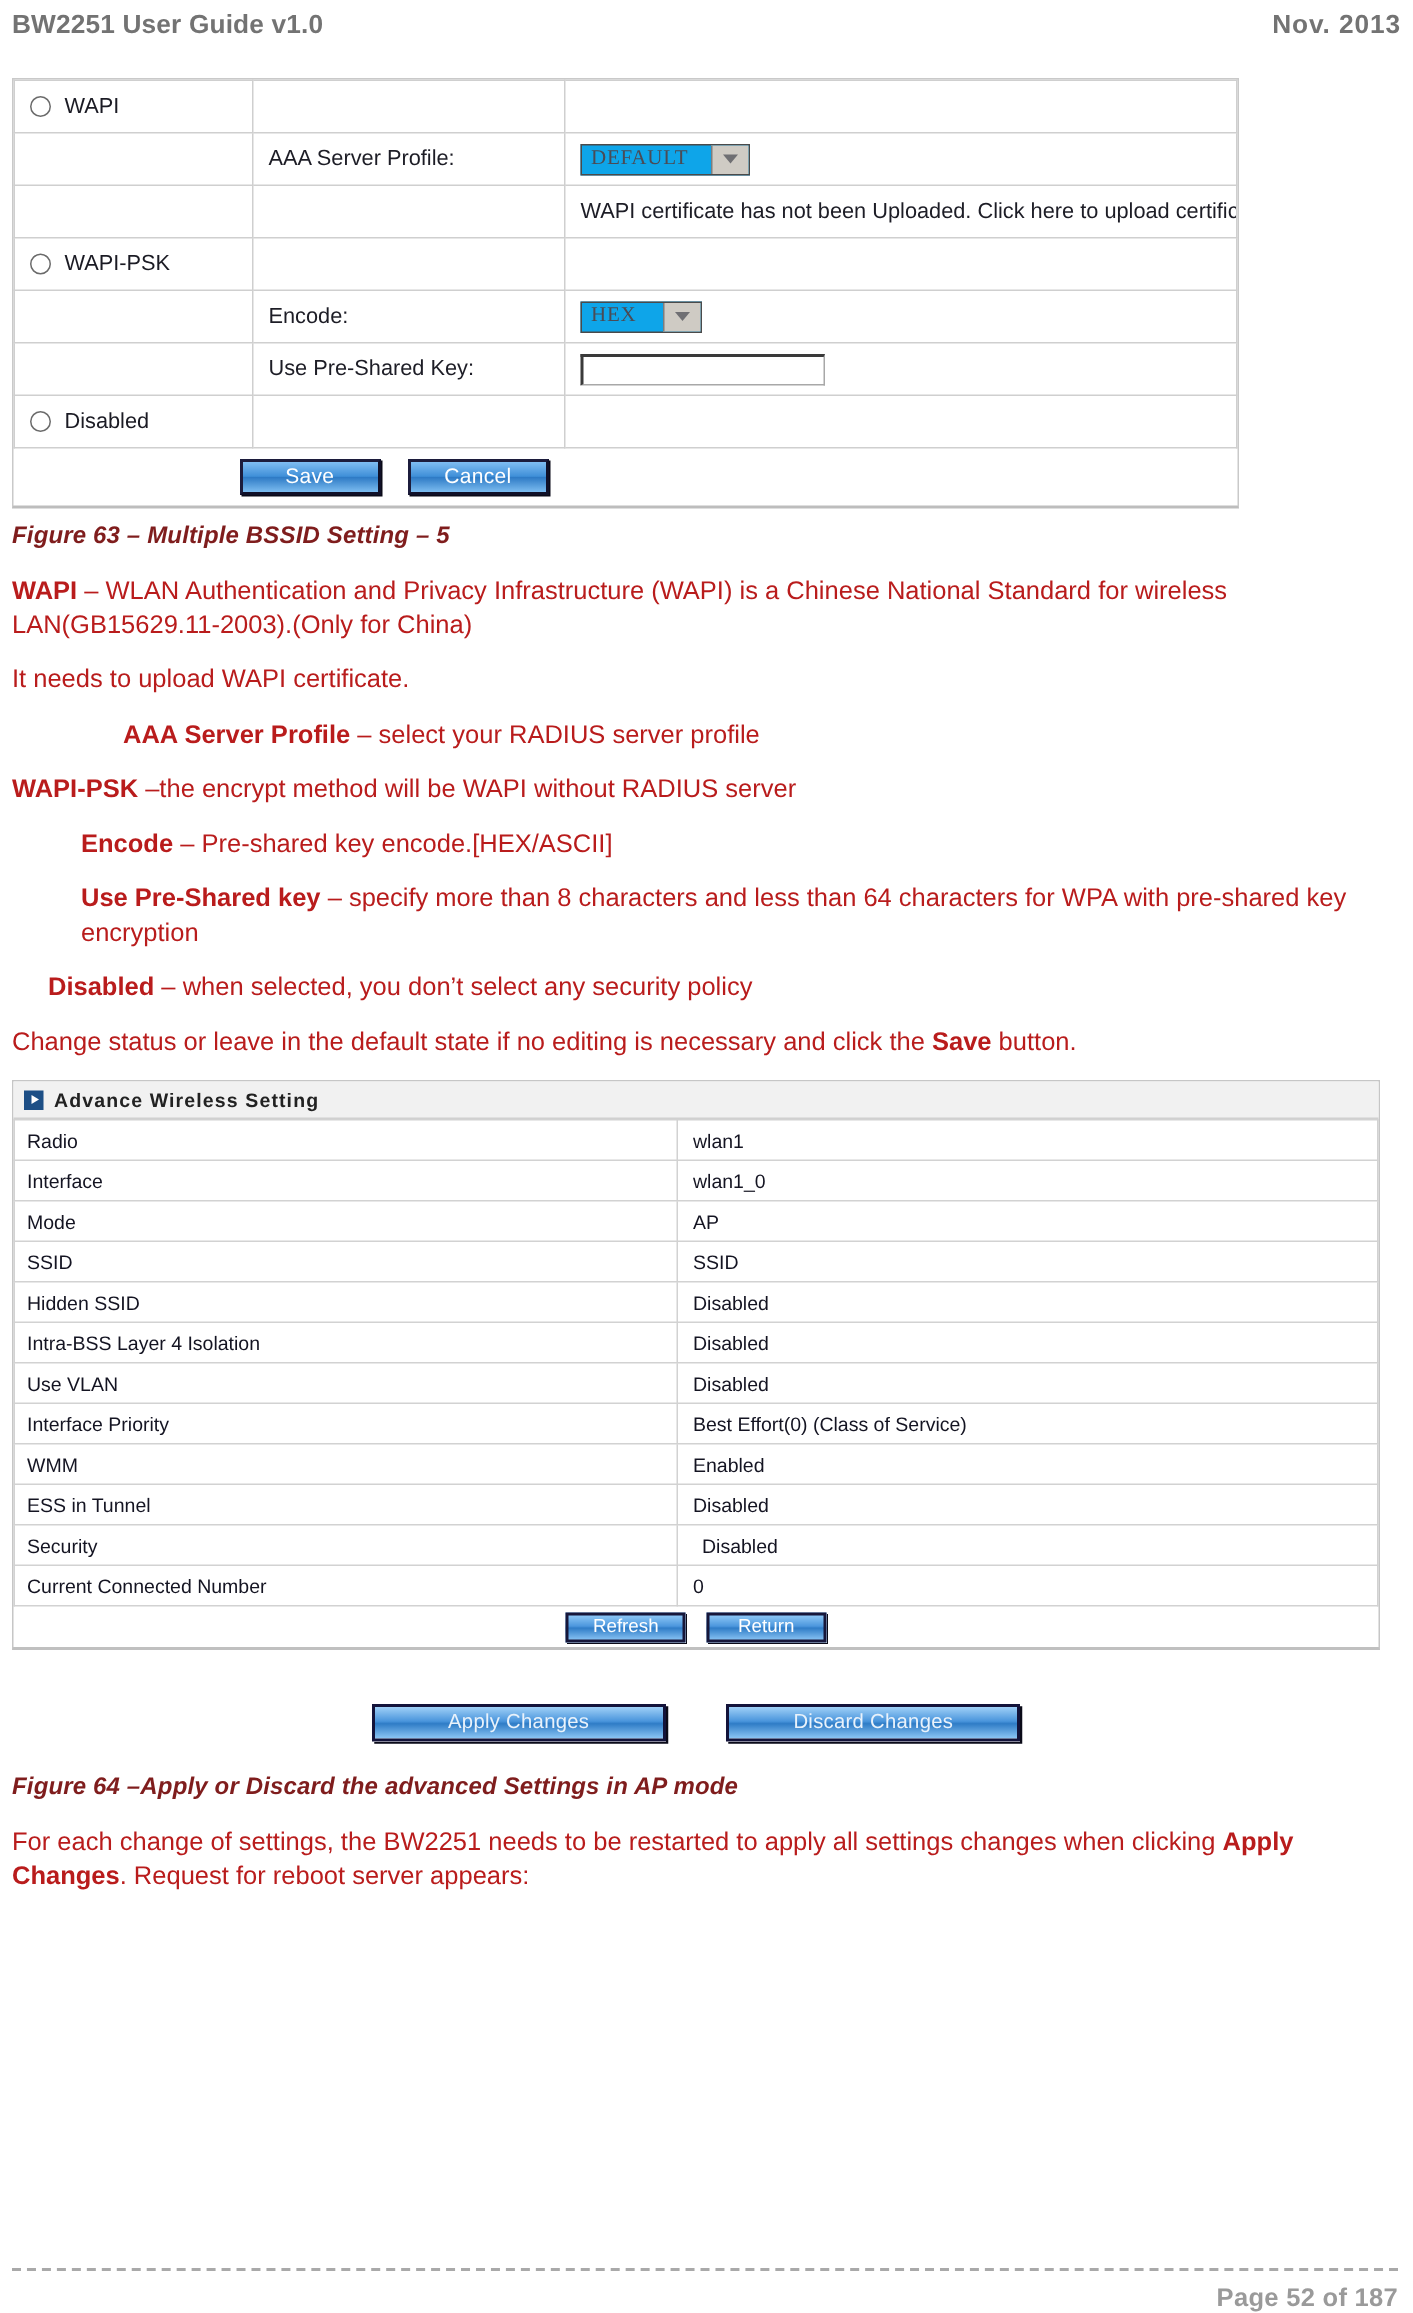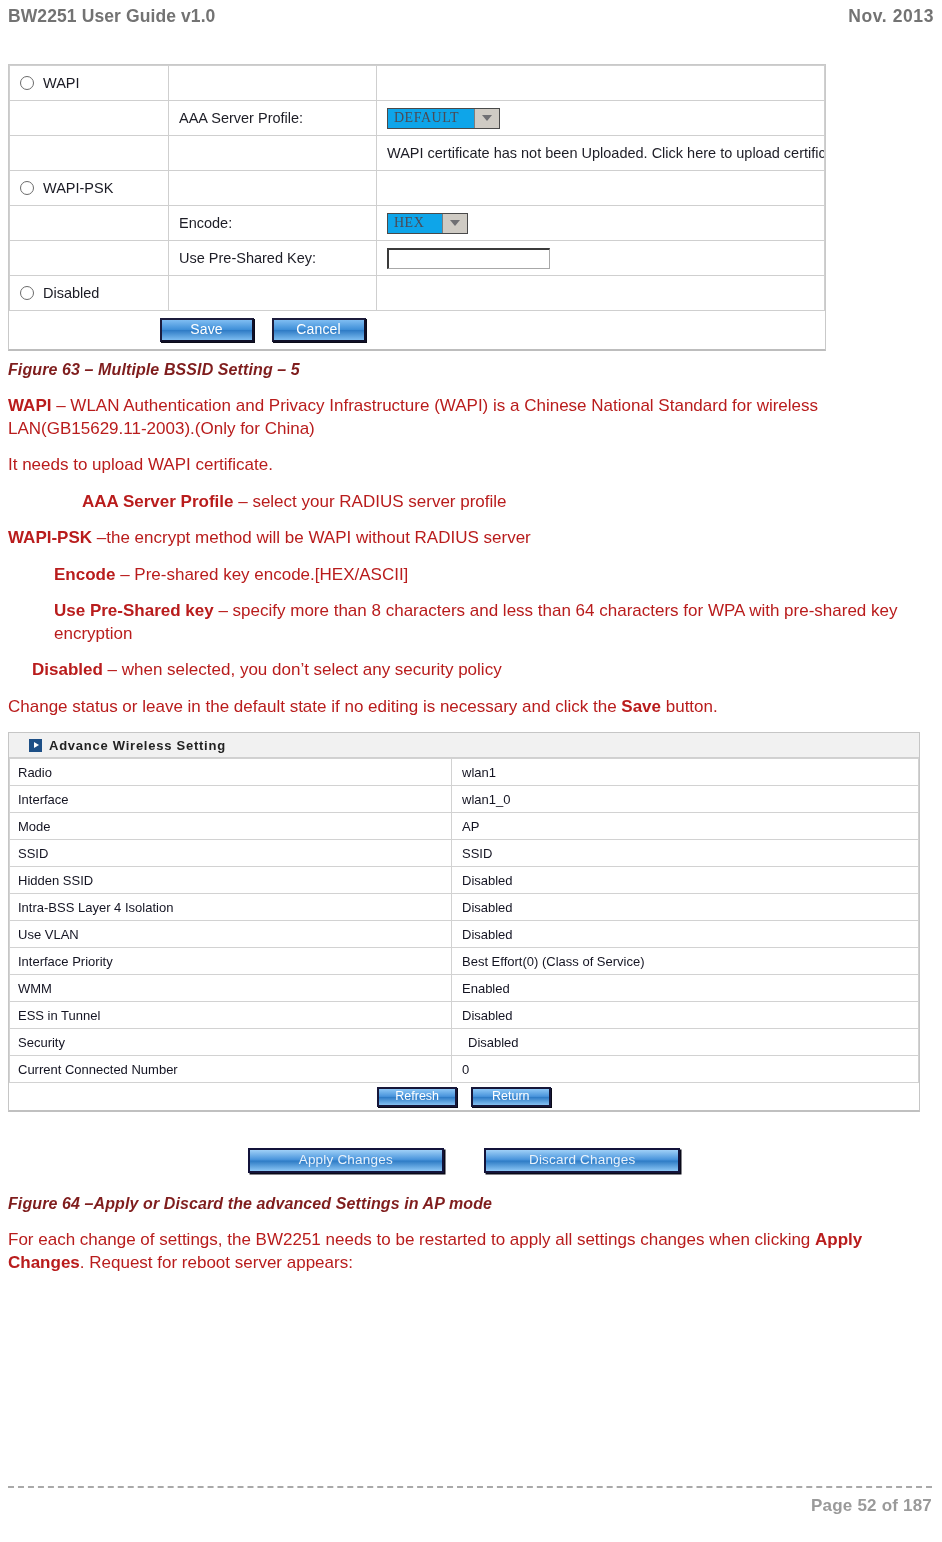--- a/index.html
+++ b/index.html
@@ -29,21 +29,21 @@
     font-size: 17.5px;
     font-weight: bold;
     color: #737373;
     letter-spacing: 0.1px;
   }
   .page-header .right { letter-spacing: 0.6px; }
 
   
   .content {
     position: absolute;
-    top: 64px;
+    top: 52px;
     left: 8px;
     width: 926px;
   }
 
   
   .shot1 {
     width: 818px;
     border: 1px solid #c9c9c9;
     border-bottom: 2px solid #bdbdbd;
     box-sizing: border-box;
@@ -187,21 +187,21 @@
     box-sizing: border-box;
     background: #ffffff;
     margin-top: 4px;
   }
   .shot2 .panel-head {
     height: 24px;
     background: #f1f1f1;
     border-bottom: 1px solid #d0d0d0;
     display: flex;
     align-items: center;
-    padding-left: 20px;
+    padding-left: 7px;
     gap: 7px;
   }
   .arrow-icon {
     width: 13px; height: 13px;
     background: #1d4f86;
     display: flex;
     align-items: center;
     justify-content: center;
     flex: none;
   }
@@ -276,21 +276,21 @@
     margin: 0 18px;
     line-height: 18px;
     letter-spacing: 0.2px;
   }
 
   
   .page-footer {
     position: absolute;
     left: 8px;
     right: 10px;
-    bottom: 26px;
+    bottom: 0;
   }
   .footer-rule {
     border-top: 2px dashed #a9a9a9;
     height: 0;
     margin-bottom: 8px;
   }
   .footer-text {
     text-align: right;
     font-size: 17px;
     font-weight: bold;

